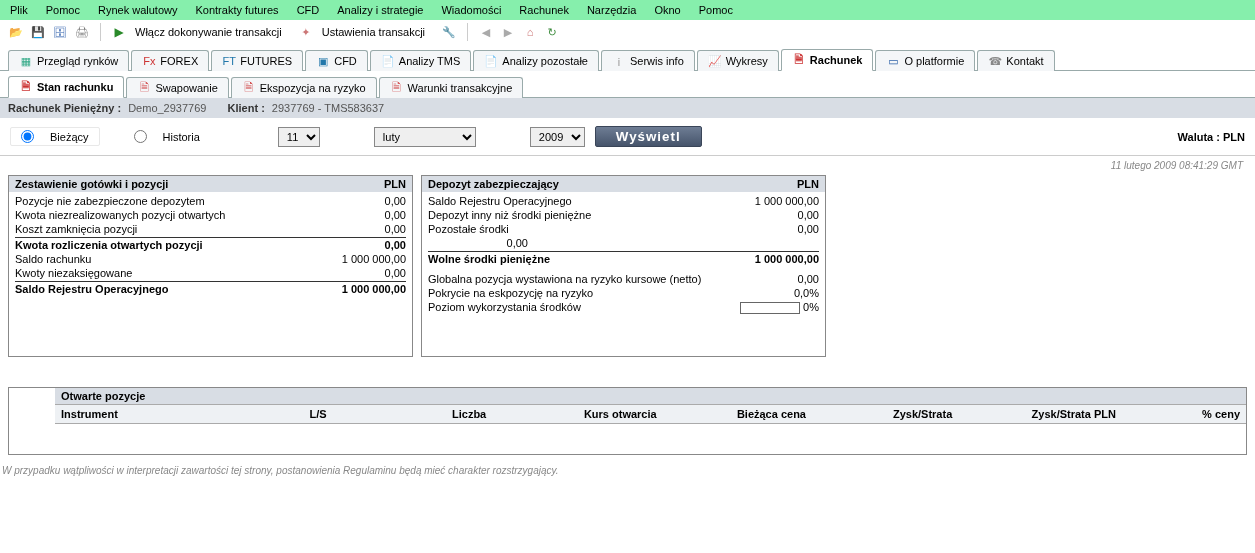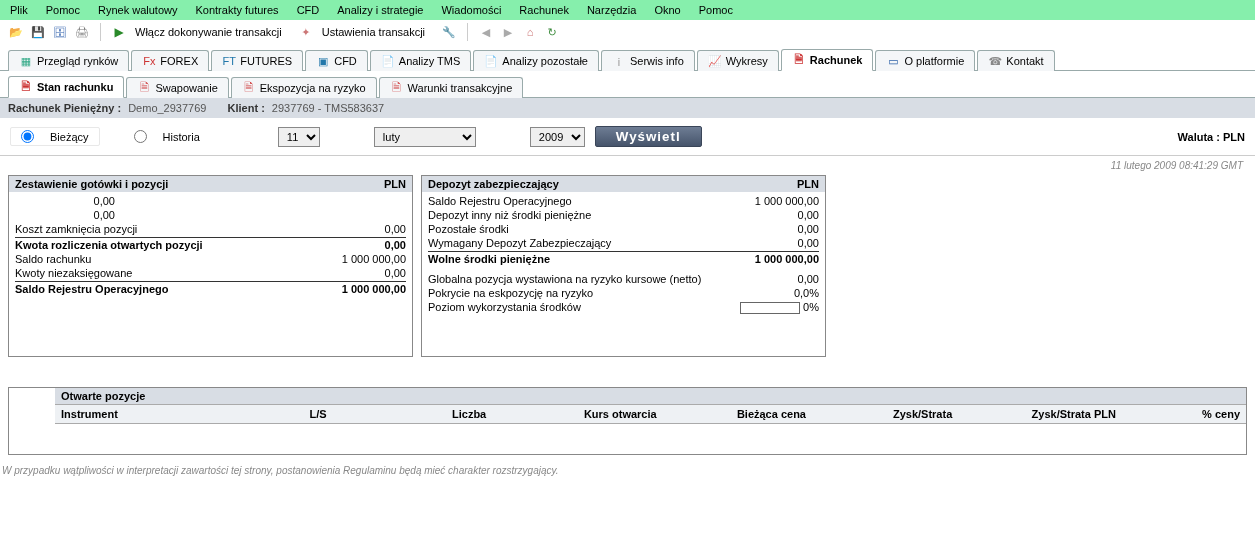--- a/index.html
+++ b/index.html
@@ -180,23 +180,25 @@
 <div class="timestamp">11 lutego 2009 08:41:29 GMT</div>
 
 <div class="panels">
   <div class="panel">
     <div class="panel-head">
       <span>Zestawienie gotówki i pozycji</span>
       <span class="cur">PLN</span>
     </div>
     <div class="panel-body">
       <div class="row">
-          <span class="val">0,00</span>
-        </div>
-      <div class="row">
+          <span class="lbl">Pozycje nie zabezpieczone depozytem</span>
+          <span class="val">0,00</span>
+        </div>
+      <div class="row">
+          <span class="lbl">Kwota niezrealizowanych pozycji otwartych</span>
           <span class="val">0,00</span>
         </div>
       <div class="row">
           <span class="lbl">Koszt zamknięcia pozycji</span>
           <span class="val">0,00</span>
         </div>
       <div class="row bold">
           <span class="lbl">Kwota rozliczenia otwartych pozycji</span>
           <span class="val">0,00</span>
         </div>
@@ -228,21 +230,20 @@
         </div>
       <div class="row">
           <span class="lbl">Depozyt inny niż środki pieniężne</span>
           <span class="val">0,00</span>
         </div>
       <div class="row">
           <span class="lbl">Pozostałe środki</span>
           <span class="val">0,00</span>
         </div>
       <div class="row">
-          <span class="lbl">Wymagany Depozyt Zabezpieczający</span>
           <span class="val">0,00</span>
         </div>
       <div class="row boldsep">
           <span class="lbl">Wolne środki pieniężne</span>
           <span class="val">1 000 000,00</span>
         </div>
       <div style="height:6px;"></div>
       <div class="row">
           <span class="lbl">Globalna pozycja wystawiona na ryzyko kursowe (netto)</span>
           <span class="val">0,00</span>

